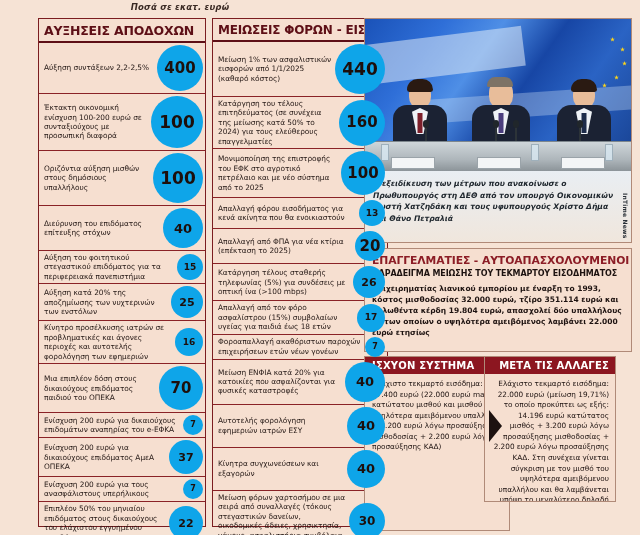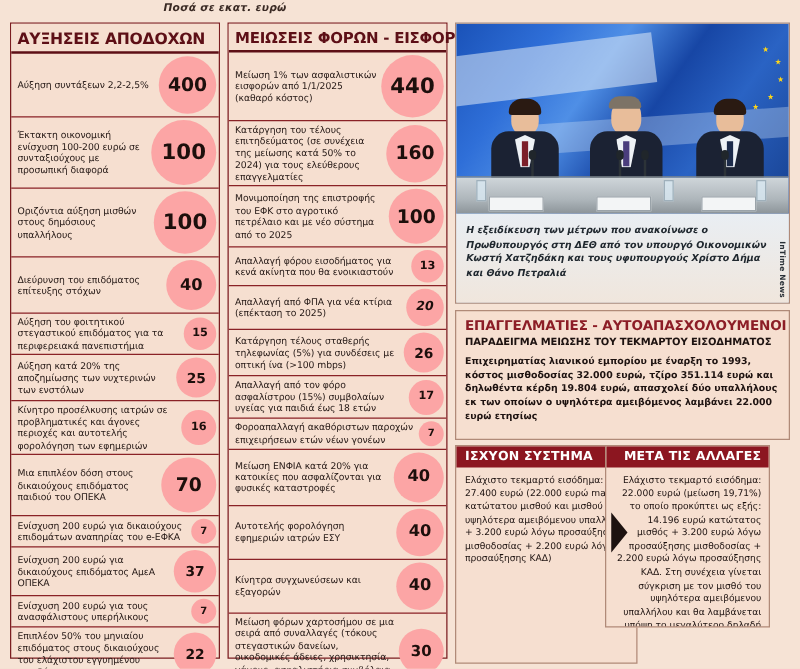--- a/index.html
+++ b/index.html
@@ -28,20 +28,21 @@
   }
 
   
   .col {
     position: absolute;
     top: 18px;
     background: #f6dfd0;
     border: 1px solid #7b1d20;
     display: flex;
     flex-direction: column;
+    margin-left: 30px;
   }
   .col.c1 { left: 8px;   width: 168px; height: 509px; }
   .col.c2 { left: 182px; width: 176px; height: 509px; }
 
   .col-head {
     background: #f6dfd0;
     border-bottom: 2.5px solid #5d0f16;
     padding: 4px 5px 3px 5px;
     flex: 0 0 auto;
   }
@@ -74,21 +75,21 @@
     padding-right: 2px;
     letter-spacing: -.05px;
   }
   .row .bubble {
     flex: 0 0 auto;
     position: relative;
     display: flex;
     align-items: center;
     justify-content: center;
     border-radius: 50%;
-    background: #fca5a5;
+    background: #0ea5e9;
     color: #1d0f0c;
     font-weight: bold;
     font-family: "DejaVu Sans", "Liberation Sans", sans-serif;
     z-index: 2;
   }
   .row .bubble span { position: relative; z-index: 3; line-height: 1; }
 
   
   .photo-box {
     position: absolute;
@@ -322,21 +323,21 @@
           </div>
         </div>
         <div class="row">
           <div class="txt">Απαλλαγή φόρου εισοδήματος για κενά ακίνητα που θα ενοικιαστούν</div>
           <div class="bubble" style="width: 26px; height: 26px; font-size: 9px;">
             <span>13</span>
           </div>
         </div>
         <div class="row">
           <div class="txt">Απαλλαγή από ΦΠΑ για νέα κτίρια (επέκταση το 2025)</div>
-          <div class="bubble" style="width: 30px; height: 30px; font-size: 10px; font-style: italic;">
+          <div class="bubble" style="width: 30px; height: 30px; font-size: 15px;">
             <span>20</span>
           </div>
         </div>
         <div class="row">
           <div class="txt">Κατάργηση τέλους σταθερής τηλεφωνίας (5%) για συνδέσεις με οπτική ίνα (&gt;100 mbps)</div>
           <div class="bubble" style="width: 32px; height: 32px; font-size: 11px;">
             <span>26</span>
           </div>
         </div>
         <div class="row">

